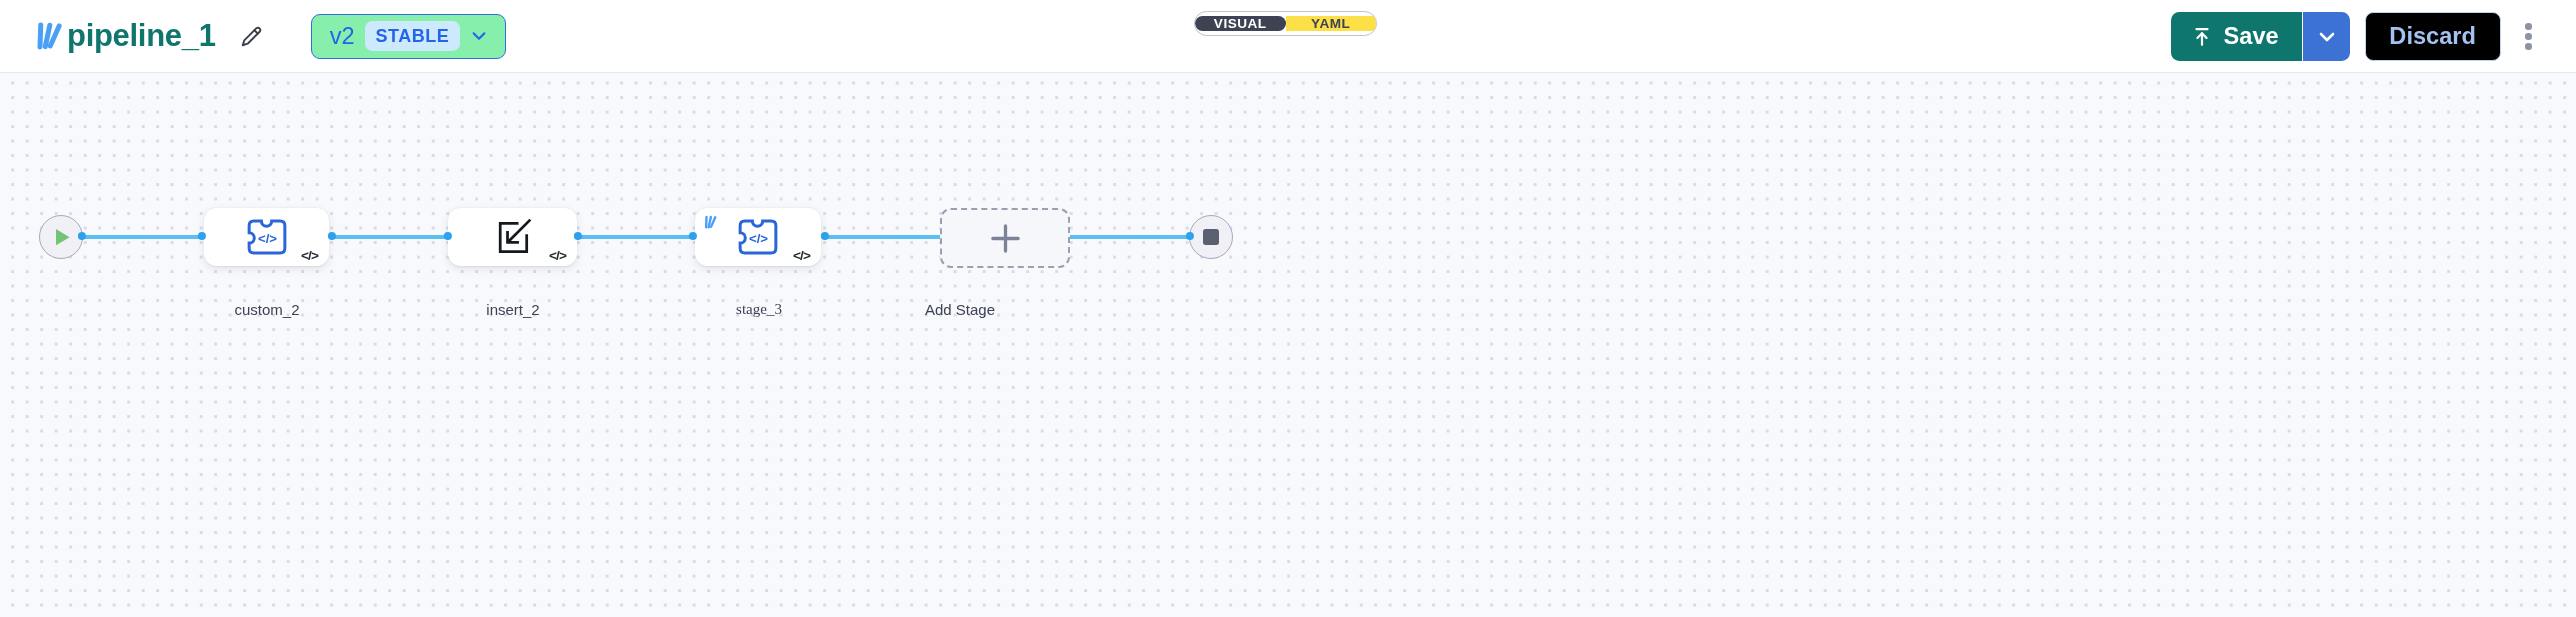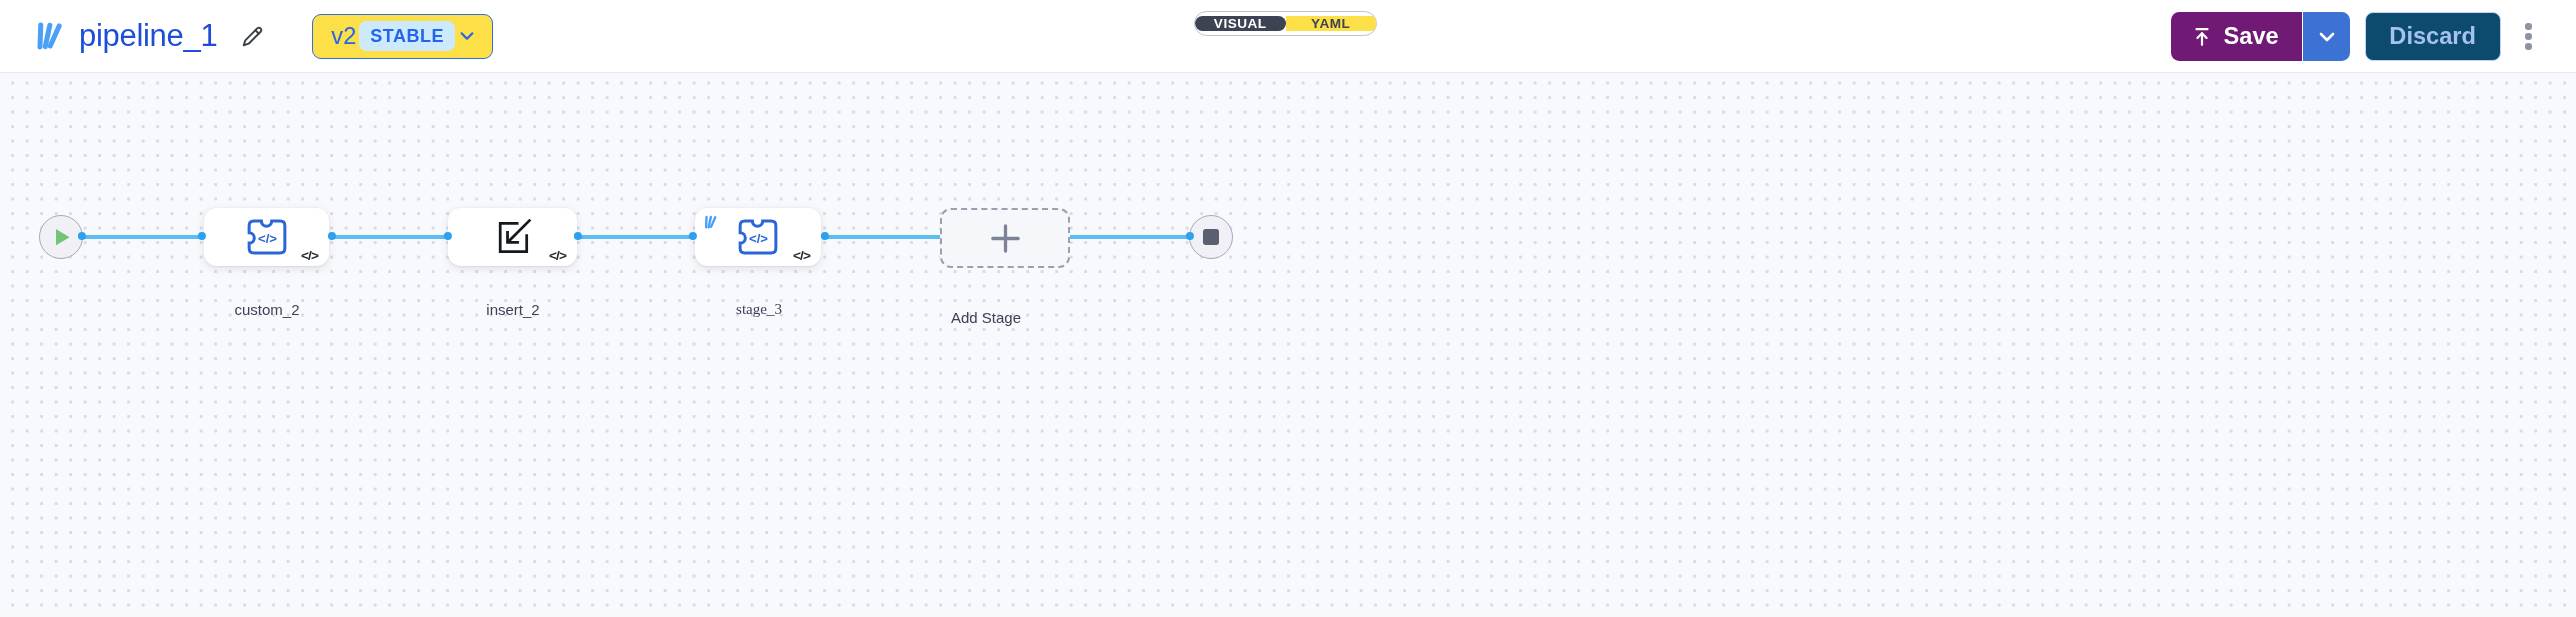--- a/index.html
+++ b/index.html
@@ -6,27 +6,27 @@
   html,body { width:2576px; height:617px; overflow:hidden; }
   body { font-family:"Liberation Sans", sans-serif; background:#f8f9fc; position:relative; }
 
   
   .header {
     position:absolute; left:0; top:0; width:2576px; height:73px;
     background:#ffffff; border-bottom:1.8px solid #e7e9f0;
     display:flex; align-items:center; z-index:10;
   }
   .logo { margin-left:33px; width:33px; height:34px; flex:none; }
-  .title { margin-left:13px; font-size:31px; font-weight:400; color:#1d4ed8; letter-spacing:-0.3px; }
+  .title { margin-left:1px; font-size:31px; font-weight:700; color:#0f766e; letter-spacing:-0.3px; }
   .edit-btn { margin-left:20px; width:31px; height:31px; background:none; border:none; cursor:pointer; display:flex; align-items:center; justify-content:center; }
 
   .version-btn {
     margin-left:44px; height:45px; padding:0 16.3px 0 18px;
-    background:#fde047; border:1.8px solid #2e6fe0; border-radius:9px;
-    display:flex; align-items:center; gap:3px; cursor:pointer;
+    background:#86efac; border:1.8px solid #2e6fe0; border-radius:9px;
+    display:flex; align-items:center; gap:10px; cursor:pointer;
   }
   .version-label { font-size:23.6px; color:#2563eb; font-weight:400; }
   .version-status {
     background:#cdeafc; color:#2563eb; font-size:18px; font-weight:700;
     padding:4.5px 11px; border-radius:7.3px; letter-spacing:0.5px;
   }
 
   .view-toggle {
     position:absolute; left:1194px; top:11px; width:183px; height:24.5px;
     background:#fff; border:1.4px solid #bfc3cf; border-radius:12.7px;
@@ -38,29 +38,29 @@
     color:#3d4352; background:#fde047; border:none;
   }
   .view-toggle .seg.active { background:#3d4352; color:#fff; border-radius:12.7px; }
 
   .header-right { position:absolute; right:34px; top:0; height:73px; display:flex; align-items:center; gap:14.5px; }
   .save-btn {
     height:49px; display:flex; align-items:stretch; border:none; background:none;
     border-radius:8.2px; overflow:hidden; cursor:pointer; padding:0;
   }
   .save-main {
-    background:#701a75; color:#fff; font-size:23.6px; font-weight:700;
+    background:#0f766e; color:#fff; font-size:23.6px; font-weight:700;
     display:flex; align-items:center; gap:11px; padding:0 23.6px 0 20px; border:none; cursor:pointer;
   }
   .save-caret {
     background:#3b72d4; width:48px; display:flex; align-items:center; justify-content:center;
     border:none; border-left:1.8px solid #ffffff; cursor:pointer;
   }
   .discard-btn {
-    height:49px; padding:0 23.6px; background:#0c4a6e;
+    height:49px; padding:0 23.6px; background:#000000;
     border:1.8px solid #c1d4f4; border-radius:8.2px;
     color:#a5c1ef; font-size:23.6px; font-weight:700; cursor:pointer;
   }
   .kebab { width:27px; height:49px; background:none; border:none; cursor:pointer;
     display:flex; flex-direction:column; align-items:center; justify-content:center; gap:3.6px; }
   .kebab i { width:6.4px; height:6.4px; border-radius:50%; background:#8e93a3; }
 
   
   .canvas {
     position:absolute; left:0; top:74px; width:2576px; height:543px;
@@ -226,15 +226,15 @@
   </div>
 
   <div class="port" style="left:1190px;"></div>
   <div class="terminal" style="left:1189px;">
     <div class="stop-square"></div>
   </div>
 
   <div class="node-label" style="left:167px;">custom_2</div>
   <div class="node-label" style="left:413px;">insert_2</div>
   <div class="node-label" style="left:659px;font-family:Liberation Serif, serif;">stage_3</div>
-  <div class="node-label" style="left:886px;margin-top:8px;">Add Stage</div>
+  <div class="node-label" style="left:860px;">Add Stage</div>
 </div>
 
 
 </body></html>

